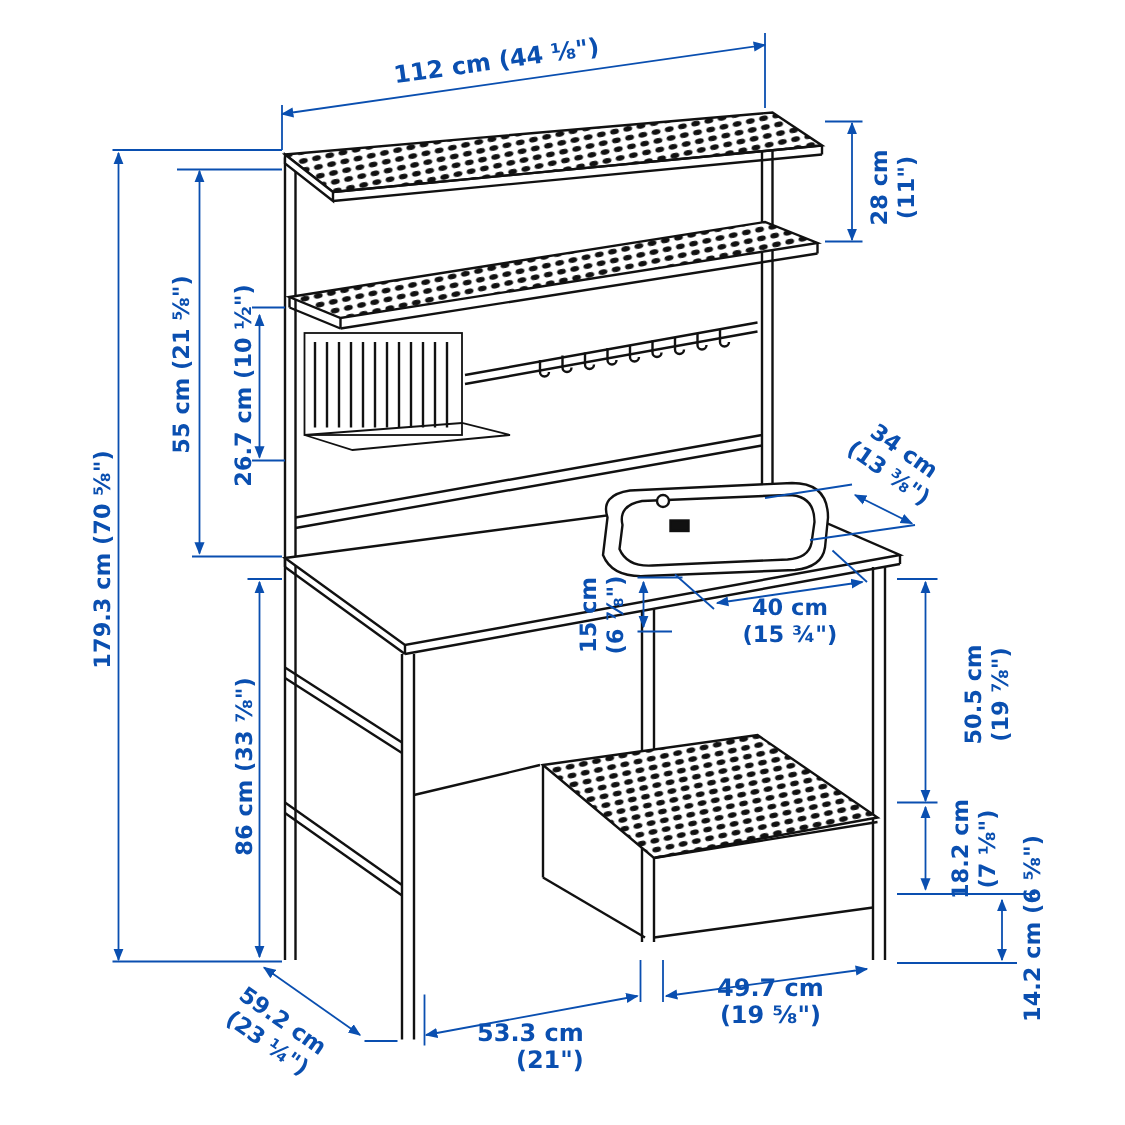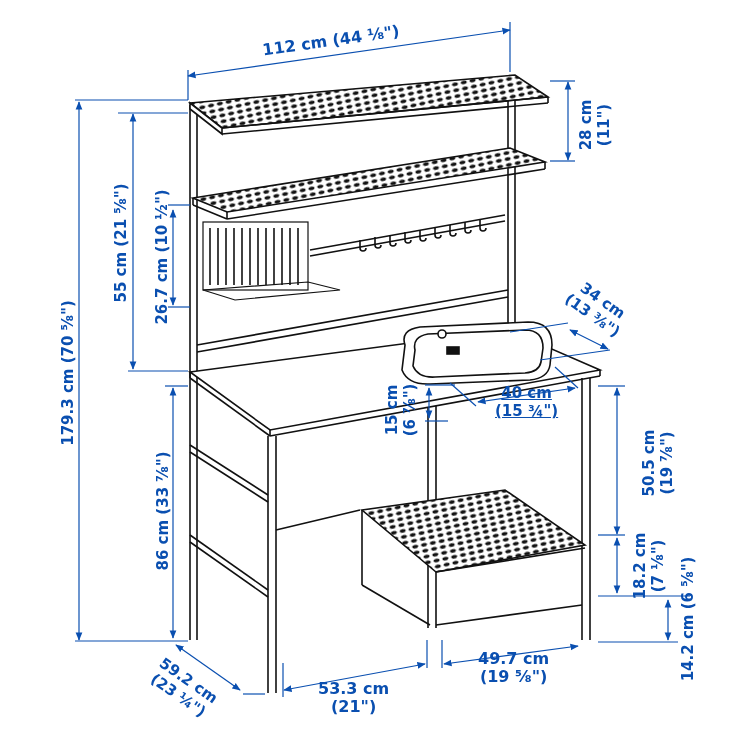--- a/index.html
+++ b/index.html
@@ -207,21 +207,21 @@
   <div class="lbl" style="left:566px;top:290px;transform:rotate(35deg);">
     <span class="l2">34 cm</span>
     <span class="l2">(13 ⅜")</span>
   </div>
 
   <div class="lbl rot-90" style="left:366px;top:392px;width:70px;">
     <span class="l2">15 cm</span>
     <span class="l2">(6 ⅞")</span>
   </div>
 
-  <div class="lbl" style="left:495px;top:384px;text-decoration:underline;">
+  <div class="lbl" style="left:495px;top:396px;">
     <span class="l2">40 cm</span>
     <span class="l2">(15 ¾")</span>
   </div>
 
   <div class="lbl rot-90" style="left:608px;top:445px;width:100px;">
     <span class="l2">50.5 cm</span>
     <span class="l2">(19 ⅞")</span>
   </div>
 
   <div class="lbl rot-90" style="left:606px;top:548px;width:86px;">
@@ -231,21 +231,21 @@
 
   <div class="lbl rot-90" style="left:618px;top:610px;width:140px;">
     <span>14.2 cm (6 ⅝")</span>
   </div>
 
   <div class="lbl" style="left:150px;top:670px;transform:rotate(35deg);">
     <span class="l2">59.2 cm</span>
     <span class="l2">(23 ¼")</span>
   </div>
 
-  <div class="lbl" style="left:318px;top:680px;font-size:16px;">
+  <div class="lbl" style="left:318px;top:680px;font-size:16px;text-align:right;">
     <span class="l2">53.3 cm</span>
     <span class="l2">(21")</span>
   </div>
 
   <div class="lbl" style="left:478px;top:650px;font-size:16px;text-align:center;">
     <span class="l2">49.7 cm</span>
     <span class="l2">(19 ⅝")</span>
   </div>
 
 </div>

